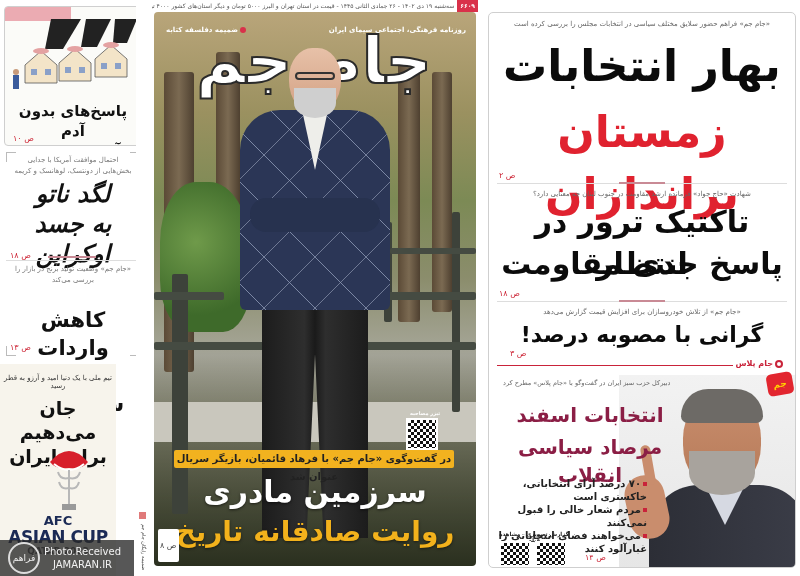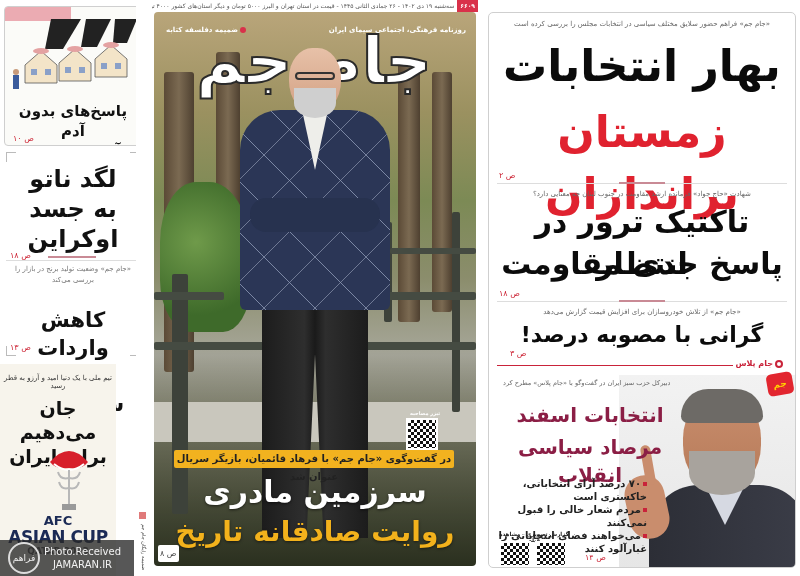--- a/index.html
+++ b/index.html
@@ -72,21 +72,21 @@
   .shirt { position: absolute; left: 62px; top: 62px; width: 26px; height: 60px; background: #eeeeea; clip-path: polygon(0 0,100% 0,50% 100%); }
   .arms { position: absolute; left: 10px; top: 150px; width: 130px; height: 34px; background: #27324f; border-radius: 16px; z-index: 2; }
   .pants { position: absolute; left: 22px; top: 260px; width: 106px; height: 230px; background: linear-gradient(90deg,#1c1c1c,#2e2e2e 40%,#1a1a1a 50%,#2e2e2e 60%,#1c1c1c); clip-path: polygon(0 0,100% 0,100% 100%,58% 100%,50% 20%,42% 100%,0 100%); }
 
   .qr { position: absolute; background:
       repeating-conic-gradient(#111 0 25%, #fff 0 50%) 0 0/6px 6px; border: 2px solid #fff; }
   .qr-label { position: absolute; font-size: 5px; color: #fff; font-weight: bold; }
   .cover-kicker { position: absolute; left: 20px; right: 22px; top: 438px; height: 18px; background: #f2b21f; color: #222; font-weight: bold; font-size: 10px; line-height: 18px; text-align: center; border-radius: 2px; }
   .cover-head1 { position: absolute; left: 0; right: 0; top: 462px; text-align: center; font-weight: bold; font-size: 30px; line-height: 36px; color: #fff; text-shadow: 0 1px 3px rgba(0,0,0,.6); }
   .cover-head2 { position: absolute; left: 0; right: 0; top: 502px; text-align: center; font-weight: bold; font-size: 28px; line-height: 36px; color: #f3b21c; text-shadow: 0 1px 3px rgba(0,0,0,.5); }
-  .cover .page-ref { left: 4px; bottom: 4px; color: #444; background: #fff; padding: 4px 2px; border-radius: 2px; }
+  .cover .page-ref { left: 4px; bottom: 4px; color: #444; background: #fff; padding: 12px 2px; border-radius: 2px; }
 
   
   .right-col { position: absolute; left: 484px; top: 0; width: 316px; height: 576px; }
   .main-box { position: absolute; left: 4px; top: 12px; width: 308px; height: 556px; border: 1px solid #cfcfcf; border-radius: 5px; background: #fff; overflow: hidden; }
   .kicker { position: absolute; left: 10px; right: 10px; font-size: 7px; color: #666; text-align: center; line-height: 10px; white-space: nowrap; }
   .mega { position: absolute; left: 6px; right: 6px; text-align: center; font-weight: bold; letter-spacing: -1px; }
   .mega.black { color: #0b0b0b; }
   .mega.red { color: #e0222f; }
   .rule { position: absolute; left: 8px; right: 8px; height: 1px; background: #ddd; }
   .rule-accent { position: absolute; left: 130px; width: 46px; height: 2px; background: #c98a95; }
@@ -148,21 +148,25 @@
     <div class="cartoon-title">
       <div>پاسخ‌های بدون آدم</div>
       <div>آدم‌های بدون خانه</div>
     </div>
     <span class="page-ref">ص ۱۰</span>
   </div>
 
   <div class="story-box" style="top:152px;height:102px;">
     <span class="corner-tl"></span>
     <span class="corner-tr"></span>
-    <div class="story-head" style="font-size:24px;margin-top:12px;">
+    <div class="story-kicker" style="margin-top:3px;">
+      <div>احتمال موافقت آمریکا با جدایی</div>
+      <div>بخش‌هایی از دونتسک، لوهانسک و کریمه</div>
+    </div>
+    <div class="story-head" style="font-size:24px;margin-top:2px;font-style:italic;">
       <div>لگد ناتو</div>
       <div>به جسد اوکراین</div>
     </div>
     <span class="page-ref" style="left:6px;bottom:-6px;">ص ۱۸</span>
   </div>
   <div class="hr-thin" style="top:260px;"></div>
   <div class="divider-pink" style="top:256px;"></div>
 
   <div class="story-box" style="top:264px;height:92px;">
     <div class="story-kicker">«جام جم» وضعیت تولید برنج در بازار را بررسی می‌کند</div>

